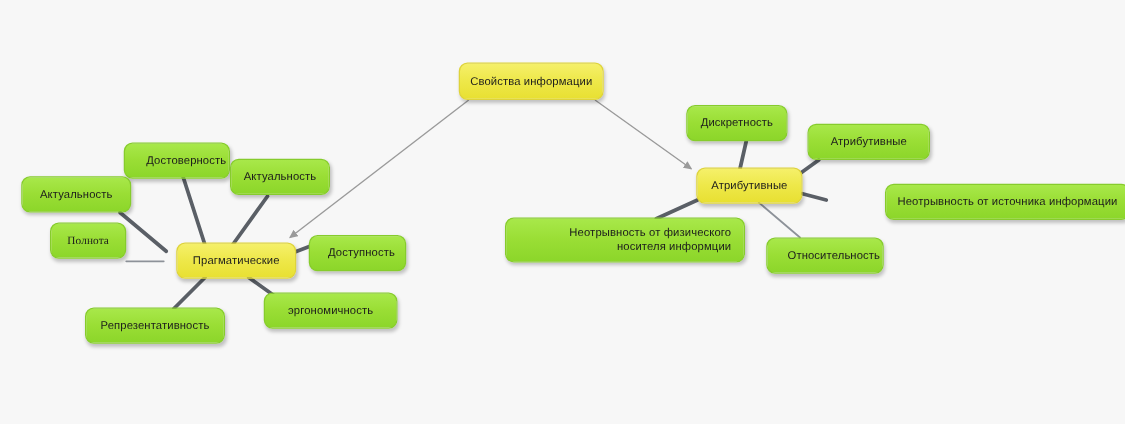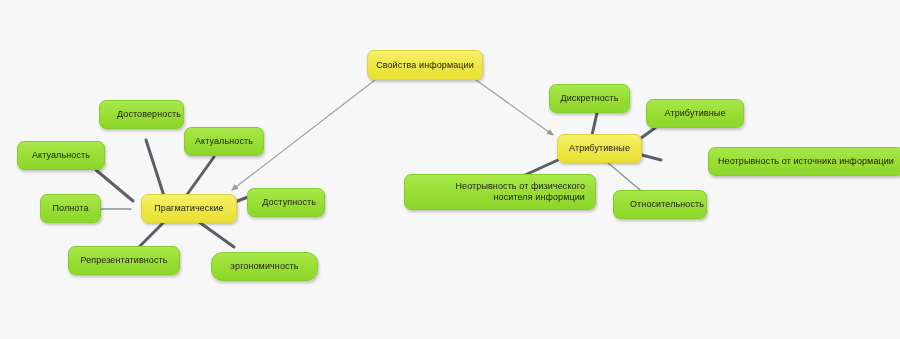--- a/index.html
+++ b/index.html
@@ -95,39 +95,39 @@
   <div id="nodes">
       <div class="node yellow" style="left: 367px; top: 50px; width: 116px; height: 30px;">
         <span class="label">Свойства информации</span>
       </div>
       <div class="node yellow" style="left: 141px; top: 194px; width: 96px; height: 29px; text-align: center;">
         <span class="label">Прагматические</span>
       </div>
       <div class="node yellow" style="left: 557px; top: 134px; width: 85px; height: 29px;">
         <span class="label">Атрибутивные</span>
       </div>
-      <div class="node green" style="left: 99px; top: 100px; width: 85px; height: 29px; padding-left: 17px;">
+      <div class="node green" style="left: 99px; top: 114px; width: 85px; height: 29px; padding-left: 17px;">
         <span class="label">Достоверность</span>
       </div>
       <div class="node green" style="left: 184px; top: 127px; width: 80px; height: 29px;">
         <span class="label">Актуальность</span>
       </div>
       <div class="node green" style="left: 17px; top: 141px; width: 88px; height: 29px;">
         <span class="label">Актуальность</span>
       </div>
-      <div class="node green" style="left: 40px; top: 194px; width: 61px; height: 29px;">
+      <div class="node green" style="left: 40px; top: 178px; width: 61px; height: 29px; font-family: Liberation Serif, serif;">
         <span class="label">Полнота</span>
       </div>
       <div class="node green" style="left: 247px; top: 188px; width: 78px; height: 29px; text-align: right;">
         <span class="label">Доступность</span>
       </div>
       <div class="node green" style="left: 68px; top: 246px; width: 112px; height: 29px;">
         <span class="label">Репрезентативность</span>
       </div>
-      <div class="node green" style="left: 211px; top: 252px; width: 107px; height: 29px; border-radius: 11px;">
+      <div class="node green" style="left: 211px; top: 234px; width: 107px; height: 29px;">
         <span class="label">эргономичность</span>
       </div>
       <div class="node green" style="left: 549px; top: 84px; width: 81px; height: 29px; justify-content: center;">
         <span class="label">Дискретность</span>
       </div>
       <div class="node green" style="left: 646px; top: 99px; width: 98px; height: 29px;">
         <span class="label">Атрибутивные</span>
       </div>
       <div class="node green" style="left: 660px; top: 147px; width: 196px; height: 29px; margin-left: 48px;">
         <span class="label">Неотрывность от источника информации</span>

